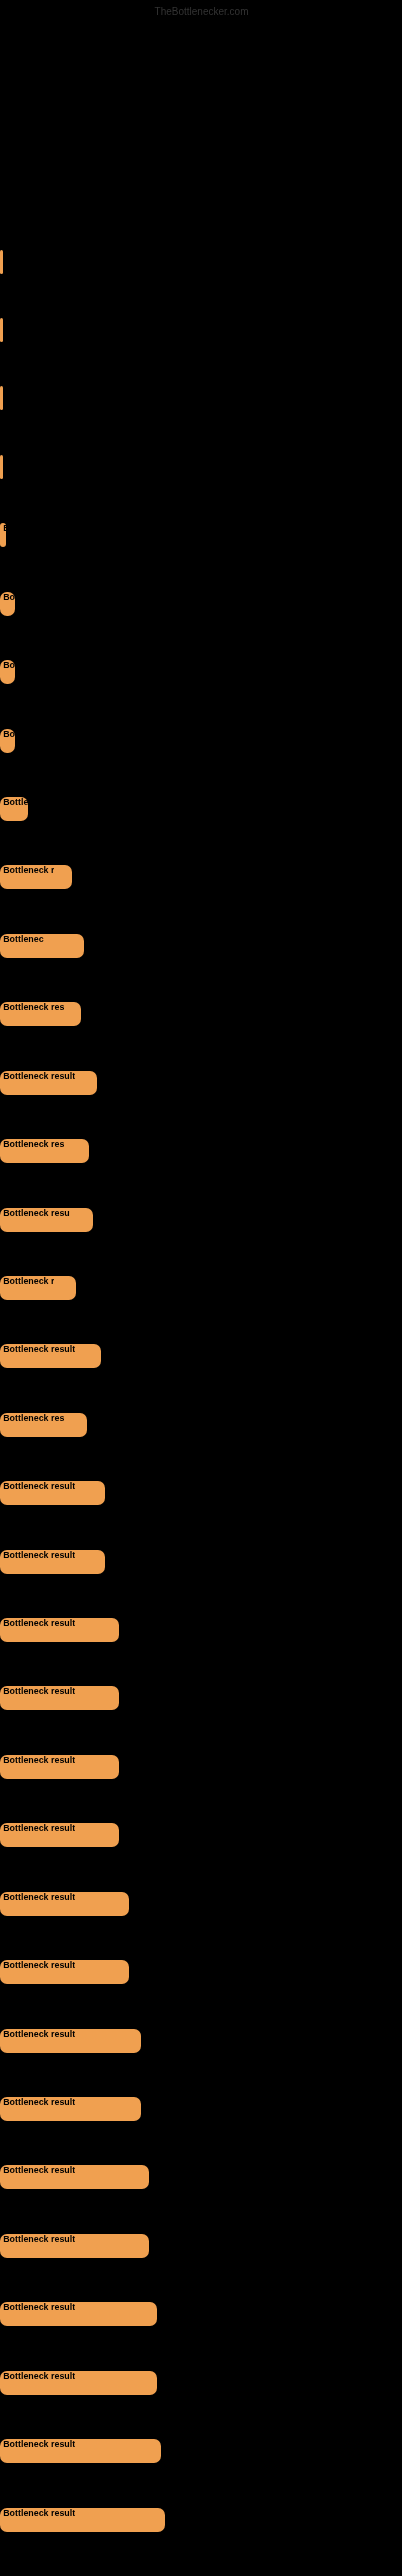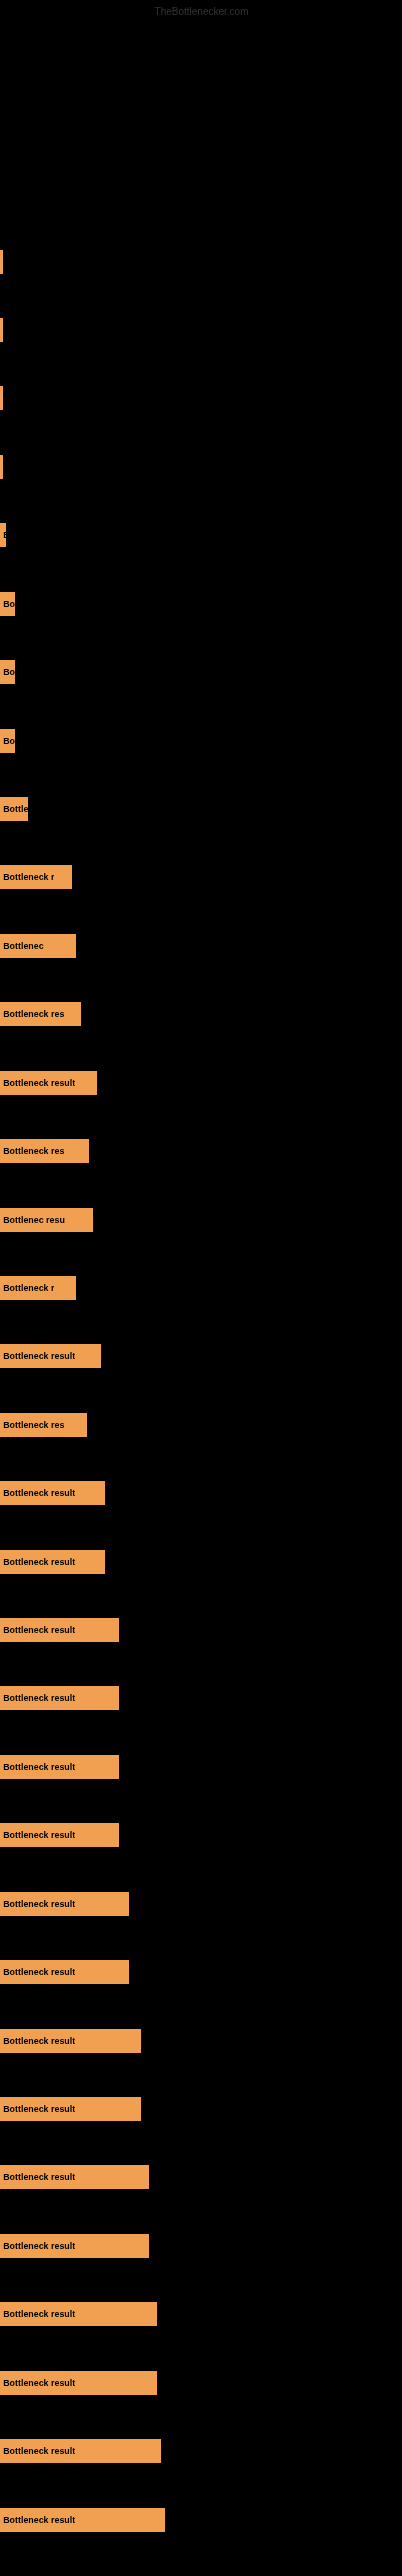--- a/index.html
+++ b/index.html
@@ -28,22 +28,23 @@
       top: 0;
       left: 0;
       width: 403px;
     }
     .bar-item {
       position: absolute;
       left: 0;
       height: 24px;
       background-color: #f0a050;
       display: flex;
-      align-items: center;
+      align-items: flex-start;
       padding-left: 3.2px;
+      border-radius: 7px;
     }
     .bar-item span {
       color: #000;
       font-size: 8.9px;
       font-weight: bold;
       white-space: nowrap;
       overflow: hidden;
     }
   </style>
 </head>
@@ -74,34 +75,34 @@
     </div>
     <div class="bar-item" style="top: 729px; width: 14.5px;">
       <span>Bo</span>
     </div>
     <div class="bar-item" style="top: 797px; width: 28px;">
       <span>Bottlene</span>
     </div>
     <div class="bar-item" style="top: 865px; width: 72px;">
       <span>Bottleneck r</span>
     </div>
-    <div class="bar-item" style="top: 934px; width: 76px;">
+    <div class="bar-item" style="top: 934px; width: 84px;">
       <span>Bottlenec</span>
     </div>
     <div class="bar-item" style="top: 1002px; width: 81px;">
       <span>Bottleneck res</span>
     </div>
     <div class="bar-item" style="top: 1071px; width: 97px;">
       <span>Bottleneck result</span>
     </div>
     <div class="bar-item" style="top: 1139px; width: 89px;">
       <span>Bottleneck res</span>
     </div>
     <div class="bar-item" style="top: 1208px; width: 93px;">
-      <span>Bottlenec resu</span>
+      <span>Bottleneck resu</span>
     </div>
     <div class="bar-item" style="top: 1276px; width: 76px;">
       <span>Bottleneck r</span>
     </div>
     <div class="bar-item" style="top: 1344px; width: 101px;">
       <span>Bottleneck result</span>
     </div>
     <div class="bar-item" style="top: 1413px; width: 87px;">
       <span>Bottleneck res</span>
     </div>

